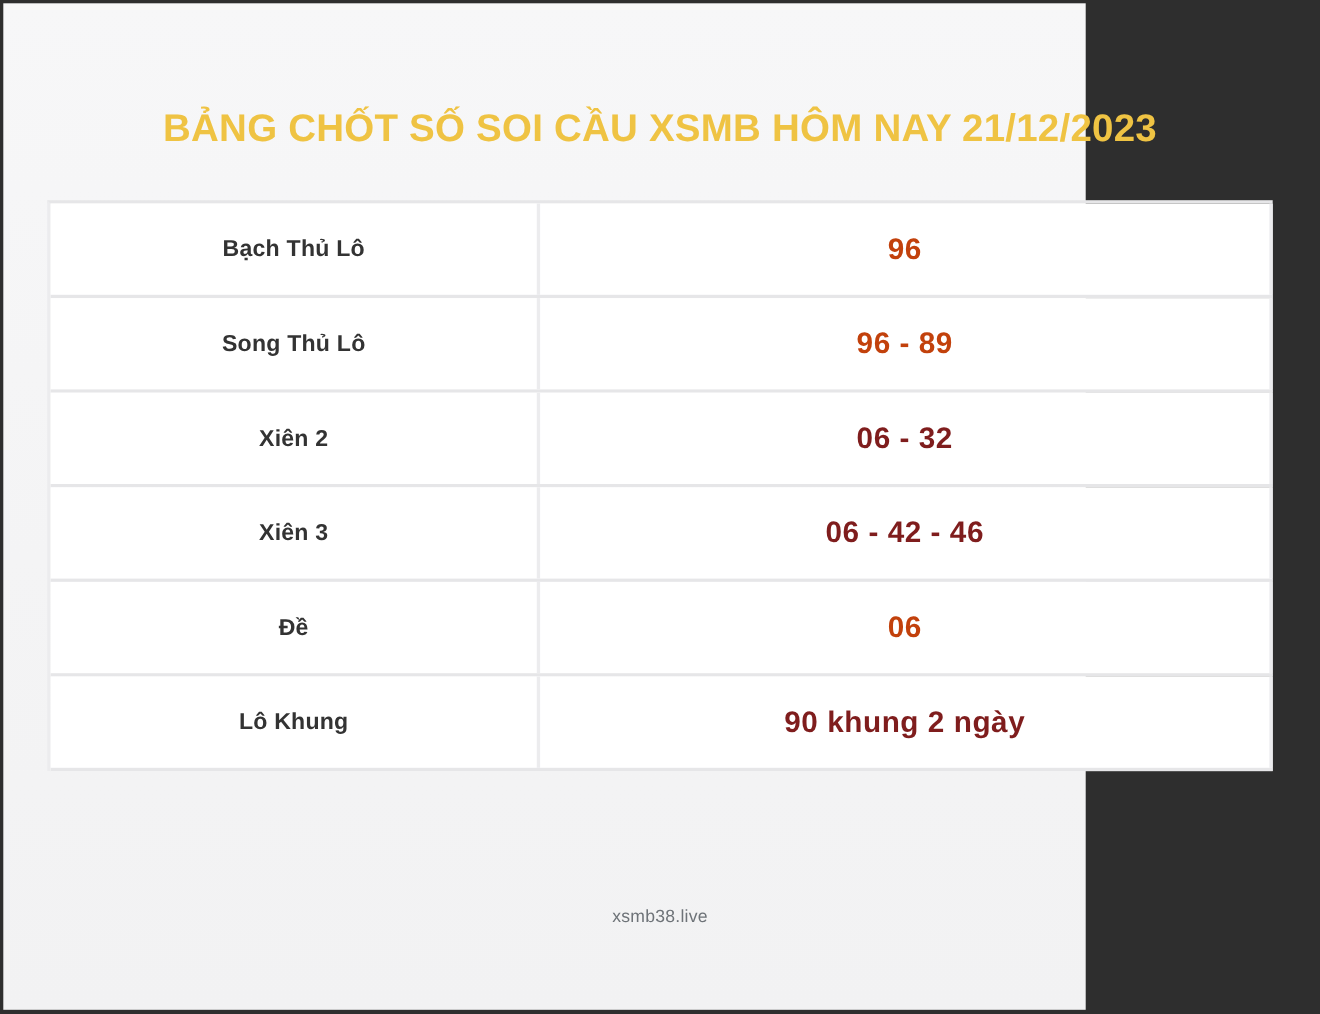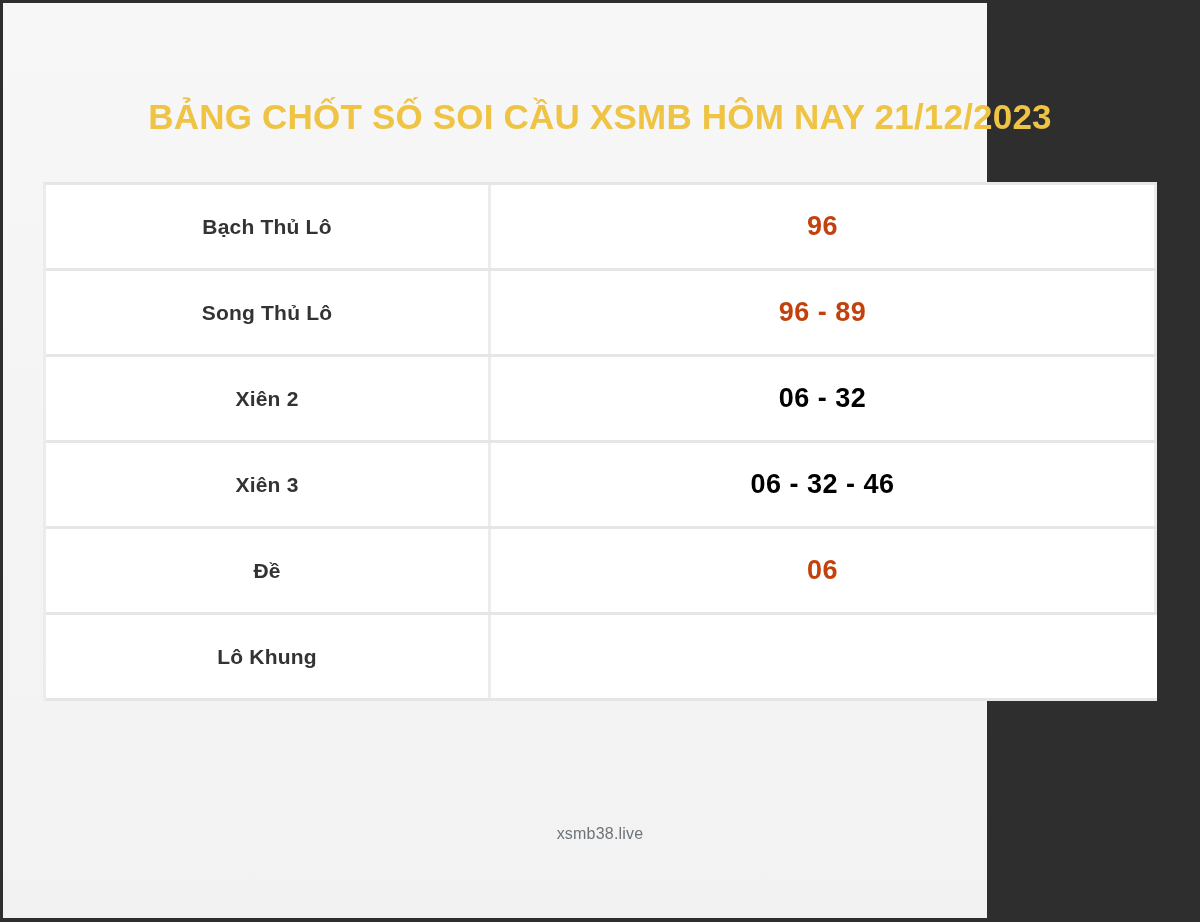--- a/index.html
+++ b/index.html
@@ -71,21 +71,21 @@
     letter-spacing: 0.2px;
   }
 
   .cell-value {
     flex: 1 1 auto;
     display: flex;
     align-items: center;
     justify-content: center;
     box-sizing: border-box;
     border-right: 3px solid #ececee;
-    color: #000000;
+    color: #7f1d1d;
     font-size: 27px;
     font-weight: bold;
     letter-spacing: 0.5px;
   }
 
   .cell-value.accent {
     color: #c2410c;
   }
 
   .site-footer {
@@ -119,30 +119,31 @@
       <div class="cell-value accent">96 - 89</div>
     </div>
 
     <div class="board-row">
       <div class="cell-label">Xiên 2</div>
       <div class="cell-value">06 - 32</div>
     </div>
 
     <div class="board-row">
       <div class="cell-label">Xiên 3</div>
-      <div class="cell-value">06 - 32 - 46</div>
+      <div class="cell-value">06 - 42 - 46</div>
     </div>
 
     <div class="board-row">
       <div class="cell-label">Đề</div>
       <div class="cell-value accent">06</div>
     </div>
 
 
     <div class="board-row">
       <div class="cell-label">Lô Khung</div>
+      <div class="cell-value">90 khung 2 ngày</div>
     </div>
 
   </div>
 
   <div class="site-footer">xsmb38.live</div>
 
 </div>
 
 </body></html>

